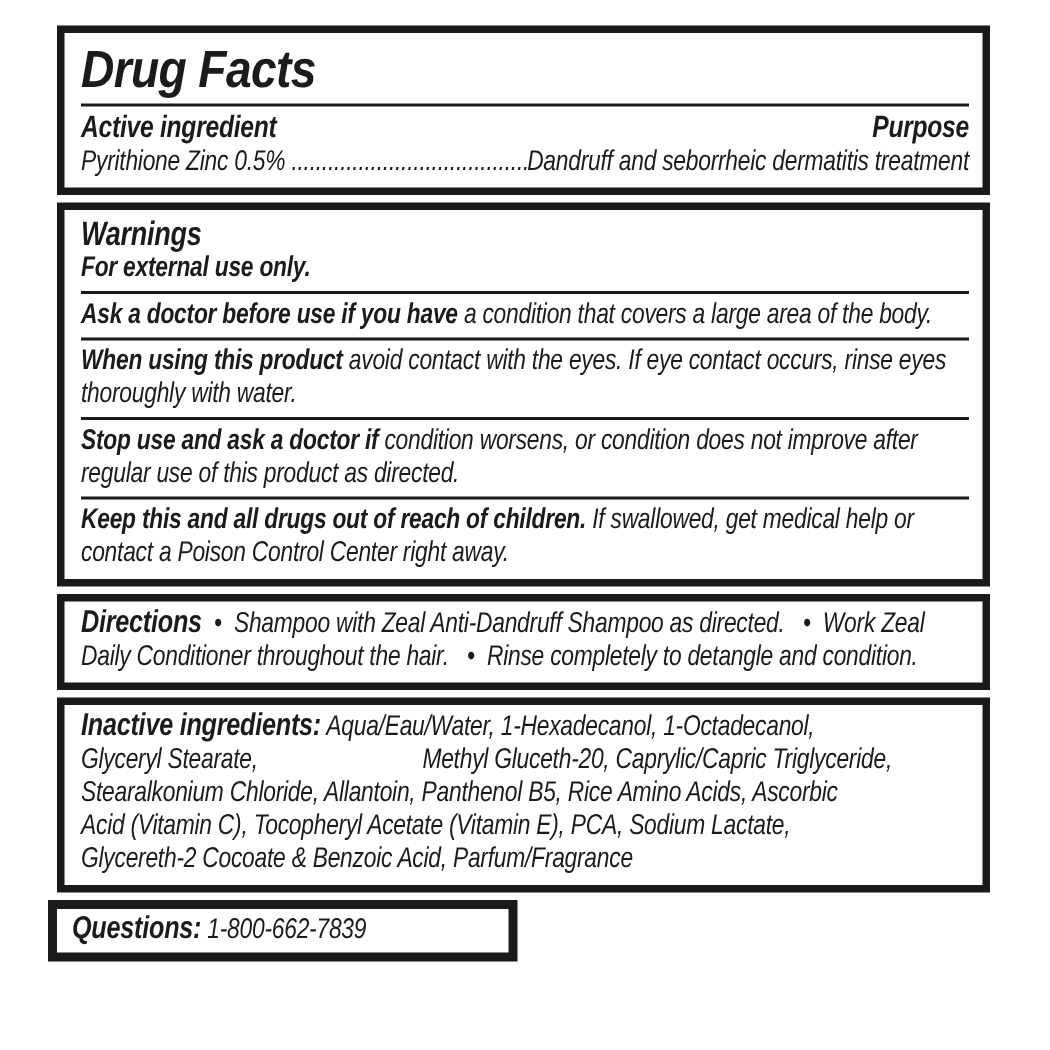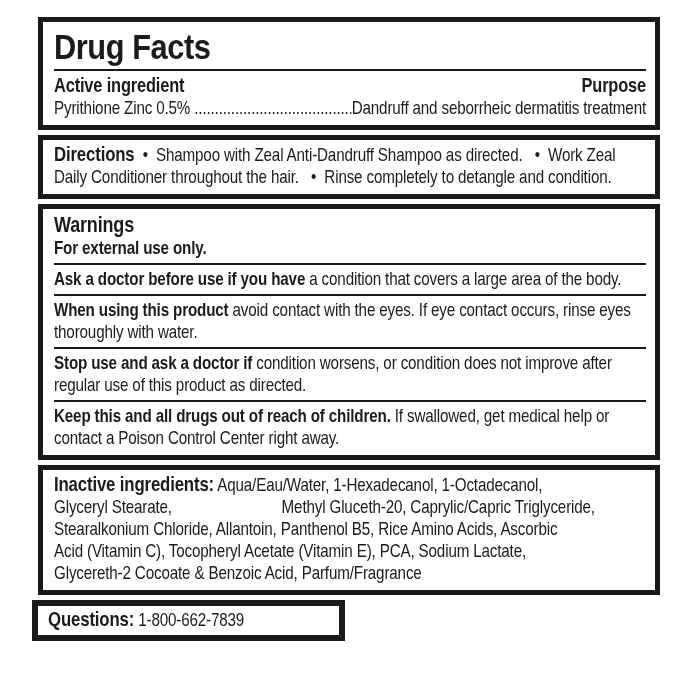--- a/index.html
+++ b/index.html
@@ -10,20 +10,21 @@
     -webkit-font-smoothing: antialiased;
   }
   .sheet { margin: 17px 0 0 38px; width: 622px; }
   .box {
     box-sizing: border-box;
     border: 5px solid #1a1a1a;
     background: #ffffff;
     padding: 3px 9px 6px 11px;
     margin-bottom: 5px;
     overflow: hidden;
+    font-style: italic;
   }
   
   .ln {
     white-space: pre;
     width: 125%;
     transform: scaleX(.8);
     transform-origin: 0 0;
     font-size: 19px;
     line-height: 22px;
     letter-spacing: -0.2px;
@@ -63,25 +64,20 @@
 
   <section class="box">
     <div class="title">Drug Facts</div>
     <div class="rule title-rule"></div>
     <div class="ln flex between"><span class="h2">Active ingredient</span><span class="h2">Purpose</span></div>
     <div class="ln flex"><span>Pyrithione Zinc 0.5% </span><span class="dots">................................................................................................................................</span><span>Dandruff and seborrheic dermatitis treatment</span></div>
   </section>
 
 
   <section class="box">
-    <div class="ln"><b class="lead">Directions</b><span>  •  Shampoo with Zeal Anti-Dandruff Shampoo as directed.   •  Work Zeal</span></div>
-    <div class="ln">Daily Conditioner throughout the hair.   •  Rinse completely to detangle and condition.</div>
-  </section>
-
-  <section class="box">
     <div class="ln whead">Warnings</div>
     <div class="ln bold">For external use only.</div>
     <div class="rule"></div>
     <div>
       <div class="ln"><b>Ask a doctor before use if you have</b><span> a condition that covers a large area of the body.</span></div>
     </div>
     <div class="rule"></div>
     <div>
       <div class="ln"><b>When using this product</b><span> avoid contact with the eyes. If eye contact occurs, rinse eyes</span></div>
       <div class="ln">thoroughly with water.</div>
@@ -92,20 +88,25 @@
       <div class="ln">regular use of this product as directed.</div>
     </div>
     <div class="rule"></div>
     <div>
       <div class="ln"><b>Keep this and all drugs out of reach of children.</b><span> If swallowed, get medical help or</span></div>
       <div class="ln">contact a Poison Control Center right away.</div>
     </div>
   </section>
 
   <section class="box">
+    <div class="ln"><b class="lead">Directions</b><span>  •  Shampoo with Zeal Anti-Dandruff Shampoo as directed.   •  Work Zeal</span></div>
+    <div class="ln">Daily Conditioner throughout the hair.   •  Rinse completely to detangle and condition.</div>
+  </section>
+
+  <section class="box">
     <div class="ln"><b class="lead">Inactive ingredients:</b><span> Aqua/Eau/Water, 1-Hexadecanol, 1-Octadecanol,</span></div>
     <div class="ln">Glyceryl Stearate,                           Methyl Gluceth-20, Caprylic/Capric Triglyceride,</div>
     <div class="ln">Stearalkonium Chloride, Allantoin, Panthenol B5, Rice Amino Acids, Ascorbic</div>
     <div class="ln">Acid (Vitamin C), Tocopheryl Acetate (Vitamin E), PCA, Sodium Lactate,</div>
     <div class="ln">Glycereth-2 Cocoate &amp; Benzoic Acid, Parfum/Fragrance</div>
   </section>
 
   <section class="box qbox">
     <div class="ln"><b class="lead">Questions:</b><span> 1-800-662-7839</span></div>
   </section>

